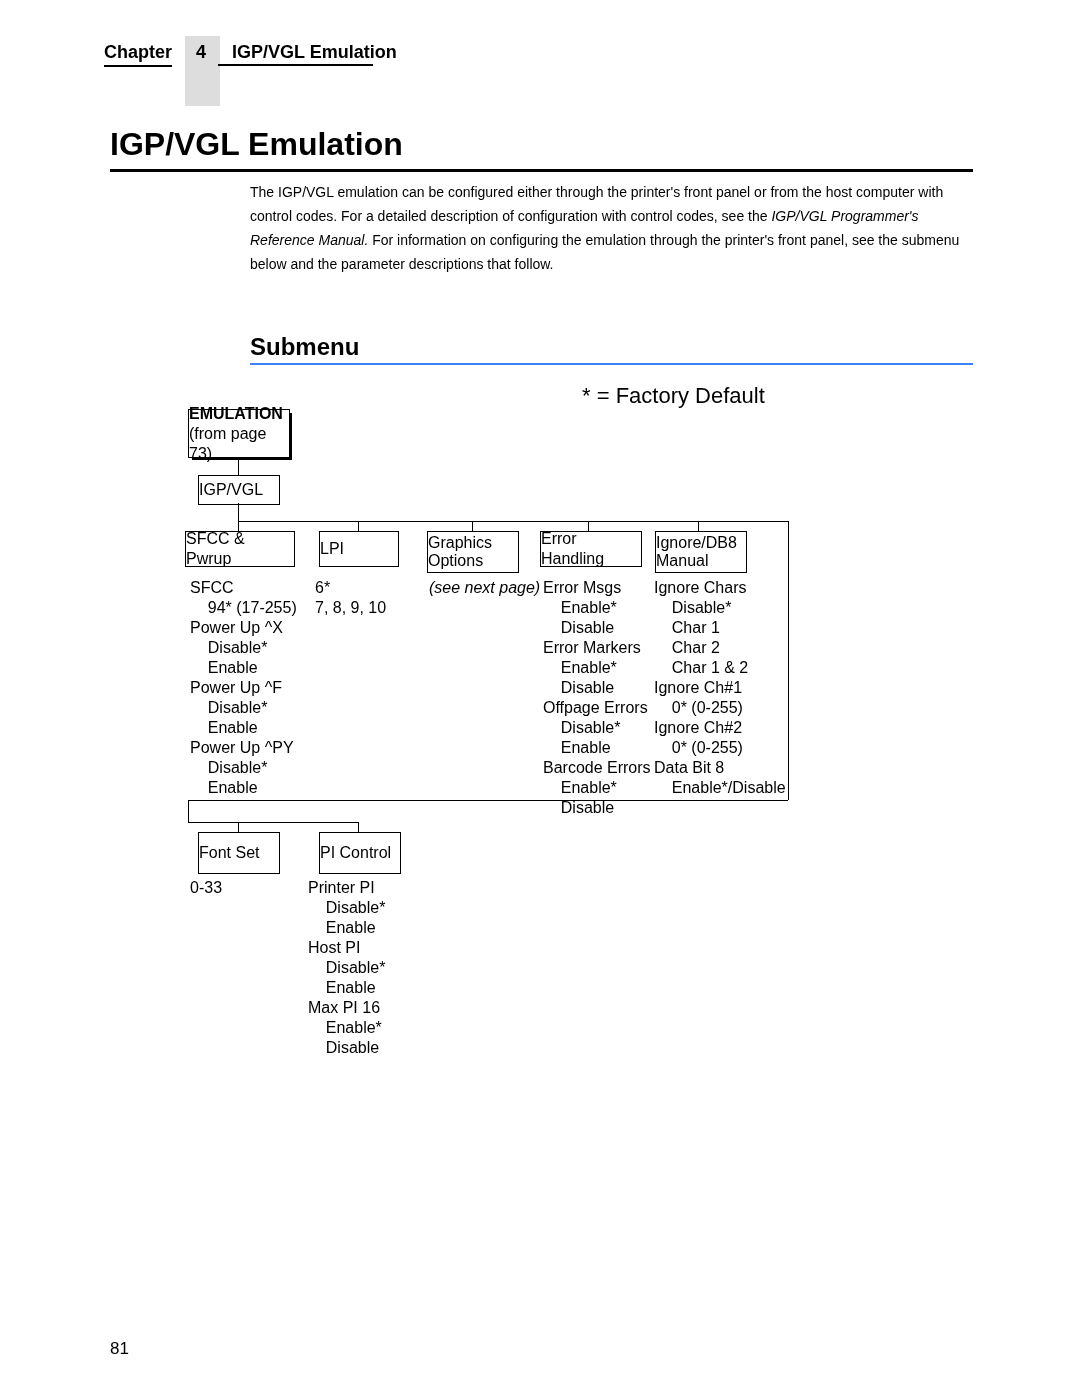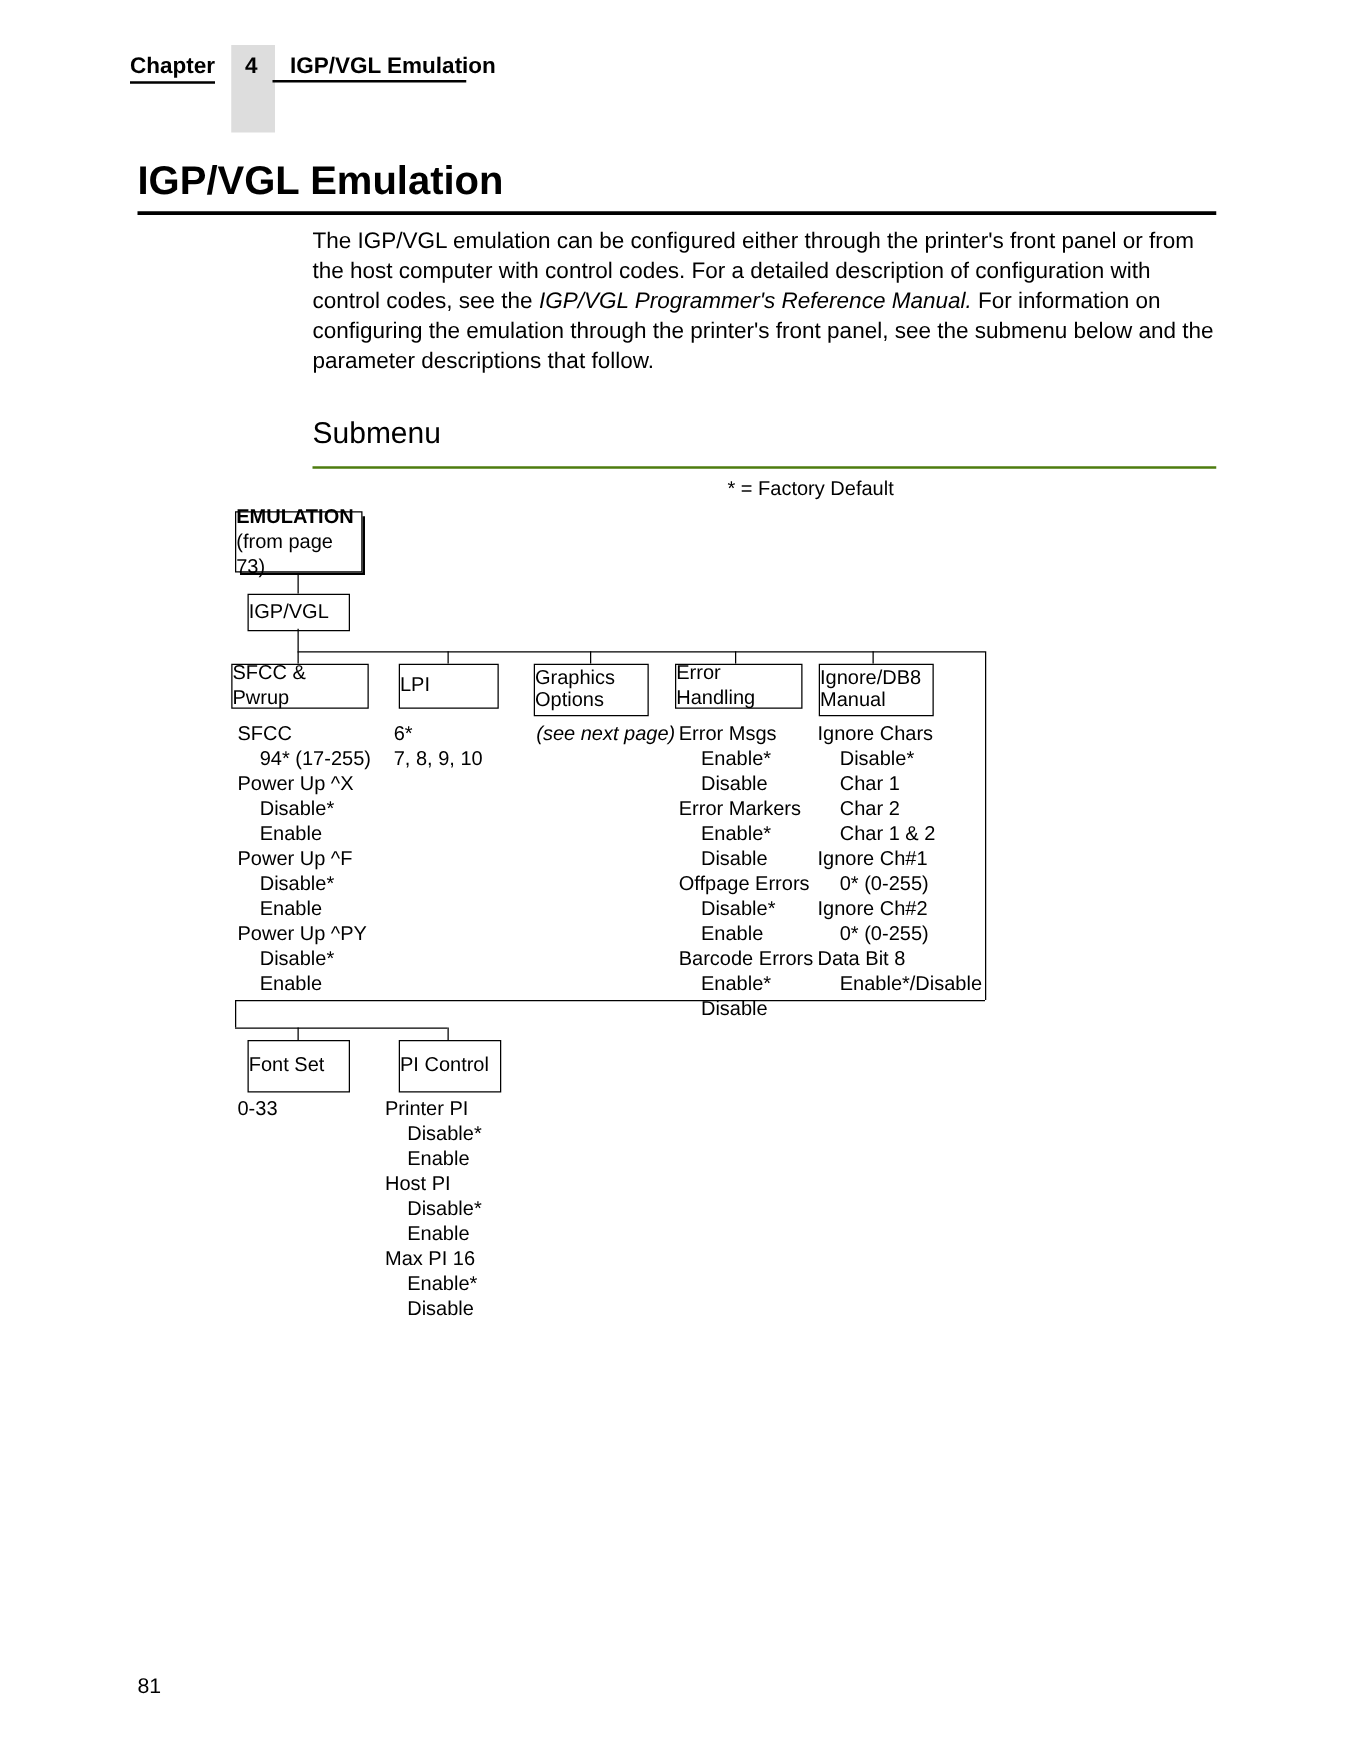--- a/index.html
+++ b/index.html
@@ -66,39 +66,39 @@
     font-size: 32px;
     font-weight: bold;
     border-bottom: 3px solid #000;
     padding-bottom: 6px;
   }
   .intro {
     position: absolute;
     top: 180px;
     left: 250px;
     right: 107px;
-    font-size: 18px;
+    font-size: 14px;
     line-height: 24px;
   }
   .intro .ital { font-style: italic; }
   .h2 {
     position: absolute;
     top: 333px;
     left: 250px;
     right: 107px;
     font-size: 24px;
-    font-weight: normal;
-    border-bottom: 2px solid #4d7c0f;
-    padding-bottom: 12px;
+    font-weight: bold;
+    border-bottom: 2px solid #3b82f6;
+    padding-bottom: 2px;
   }
   .legend {
     position: absolute;
     top: 383px;
     left: 582px;
-    font-size: 16px;
+    font-size: 22px;
   }
   
   .box {
     position: absolute;
     border: 1.5px solid #000;
     background: #fff;
     text-align: left;
     font-size: 16px;
     line-height: 20px;
     display: flex;

